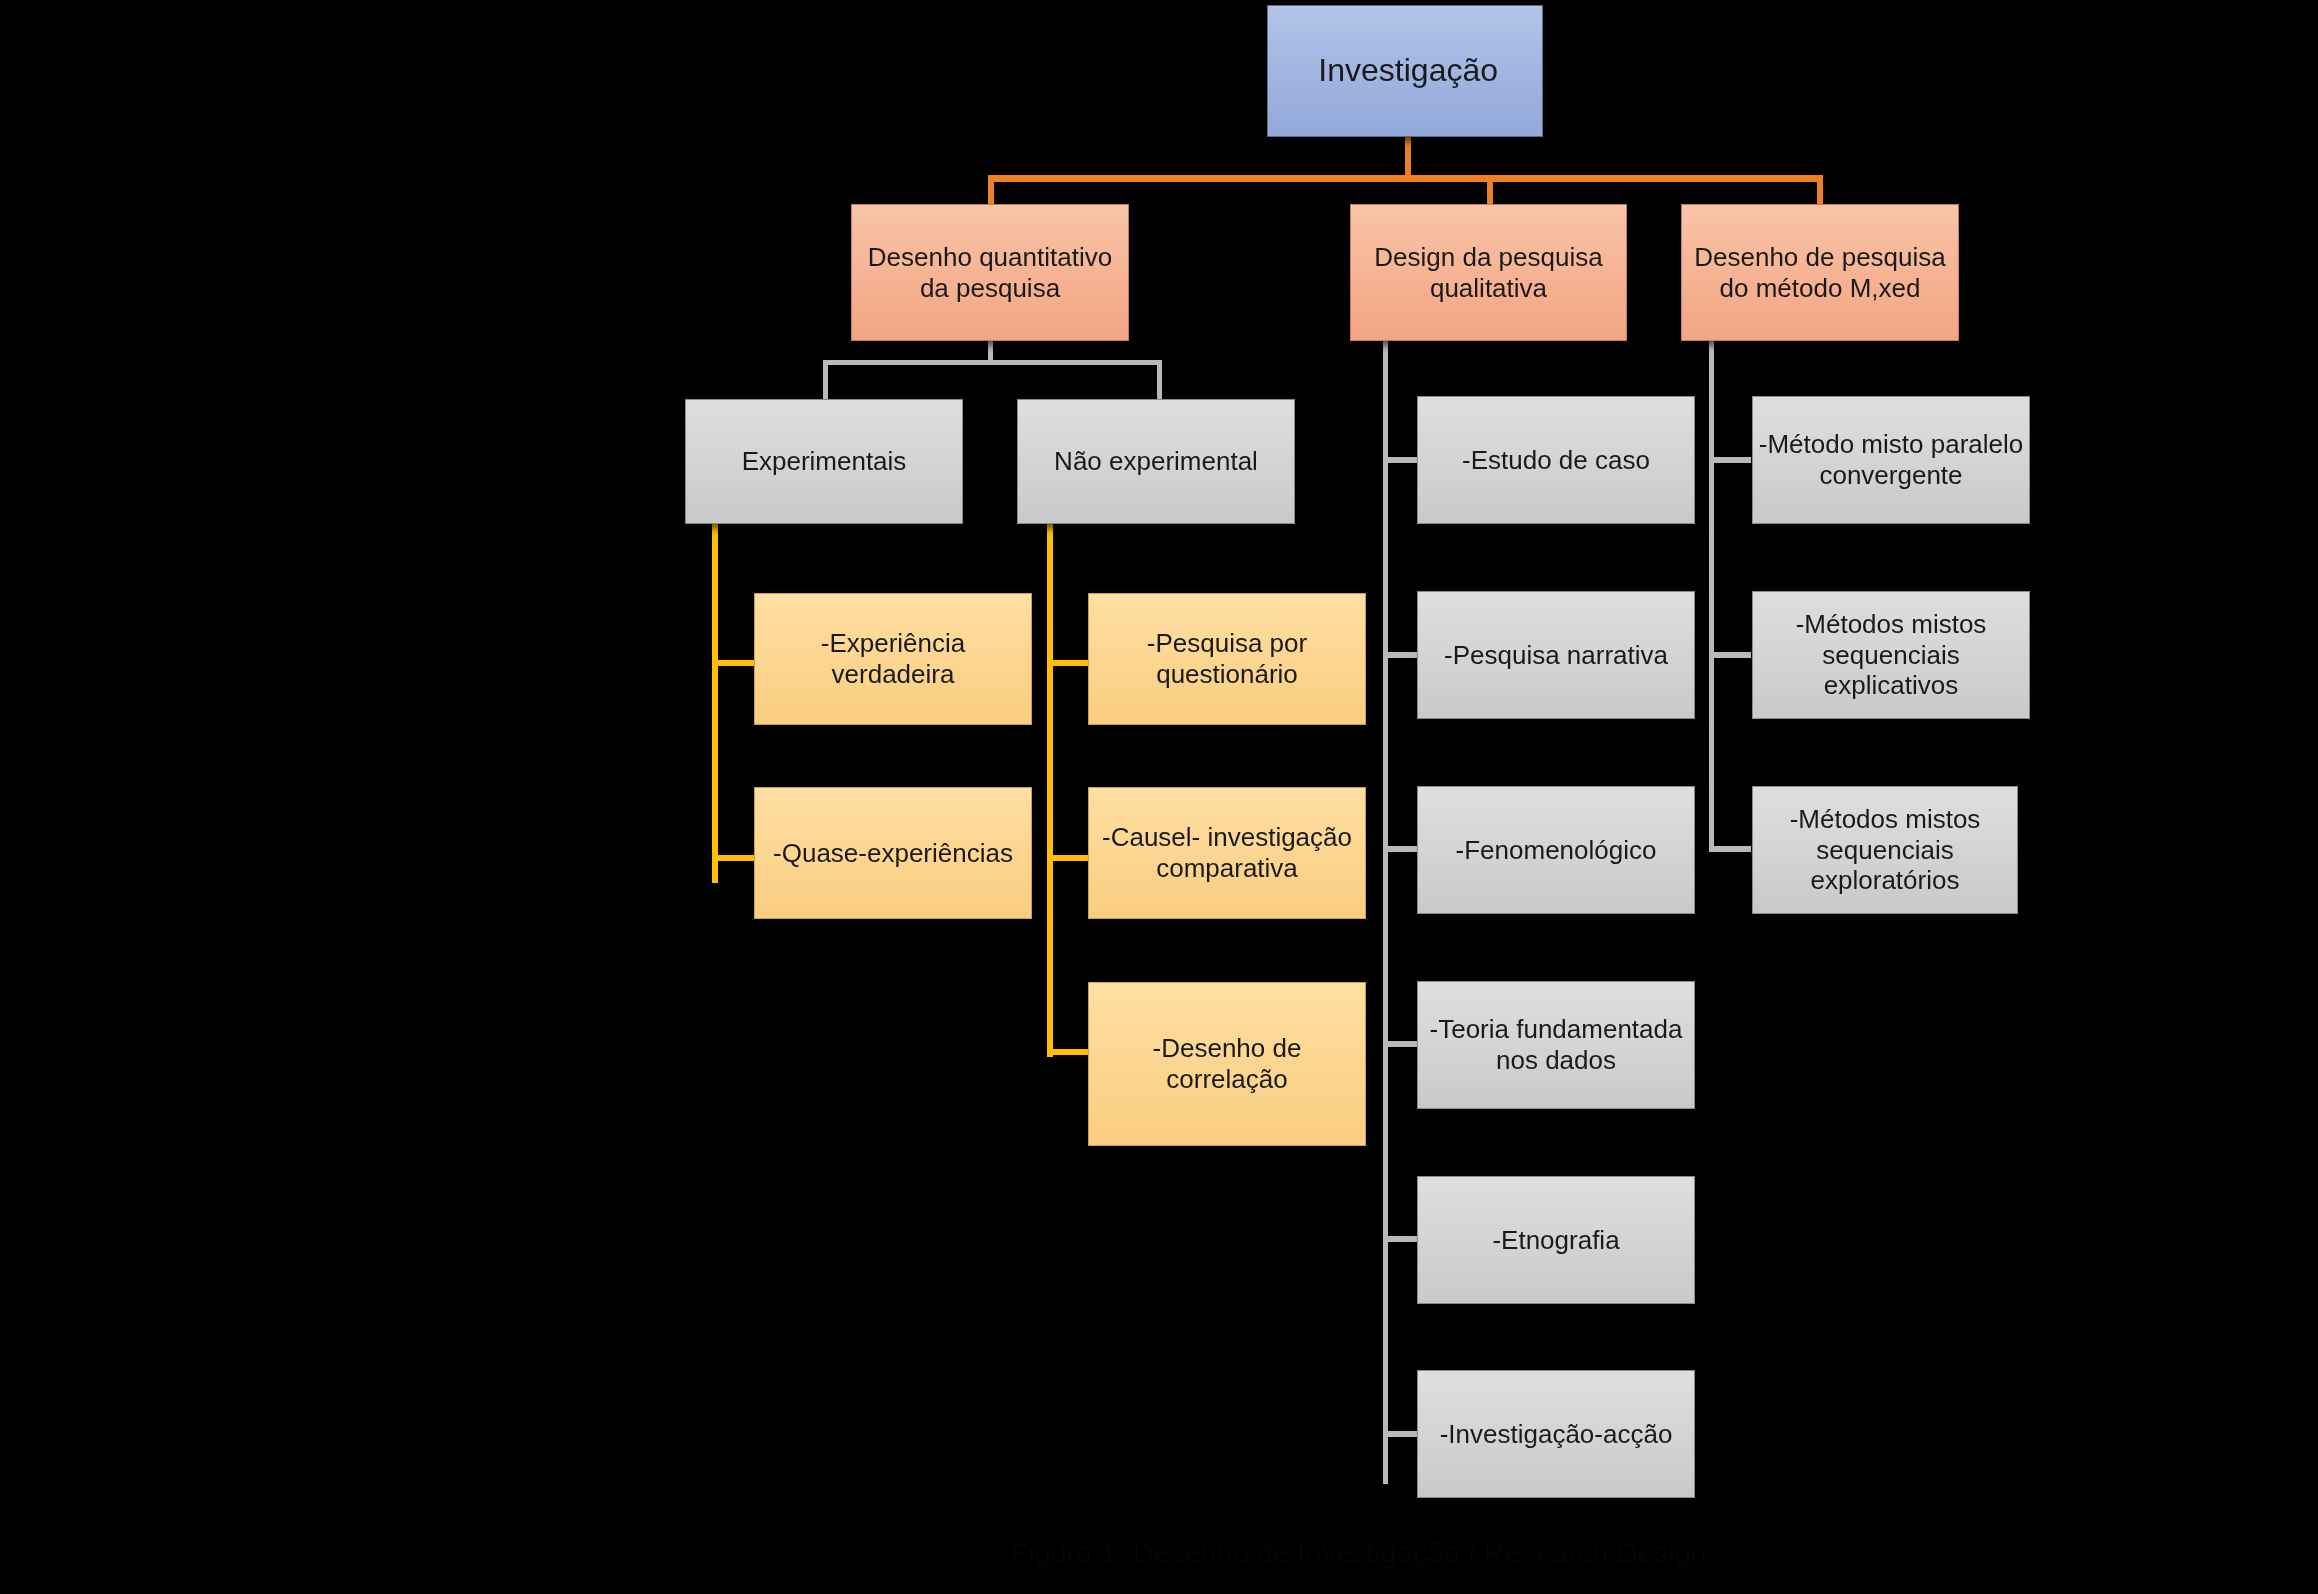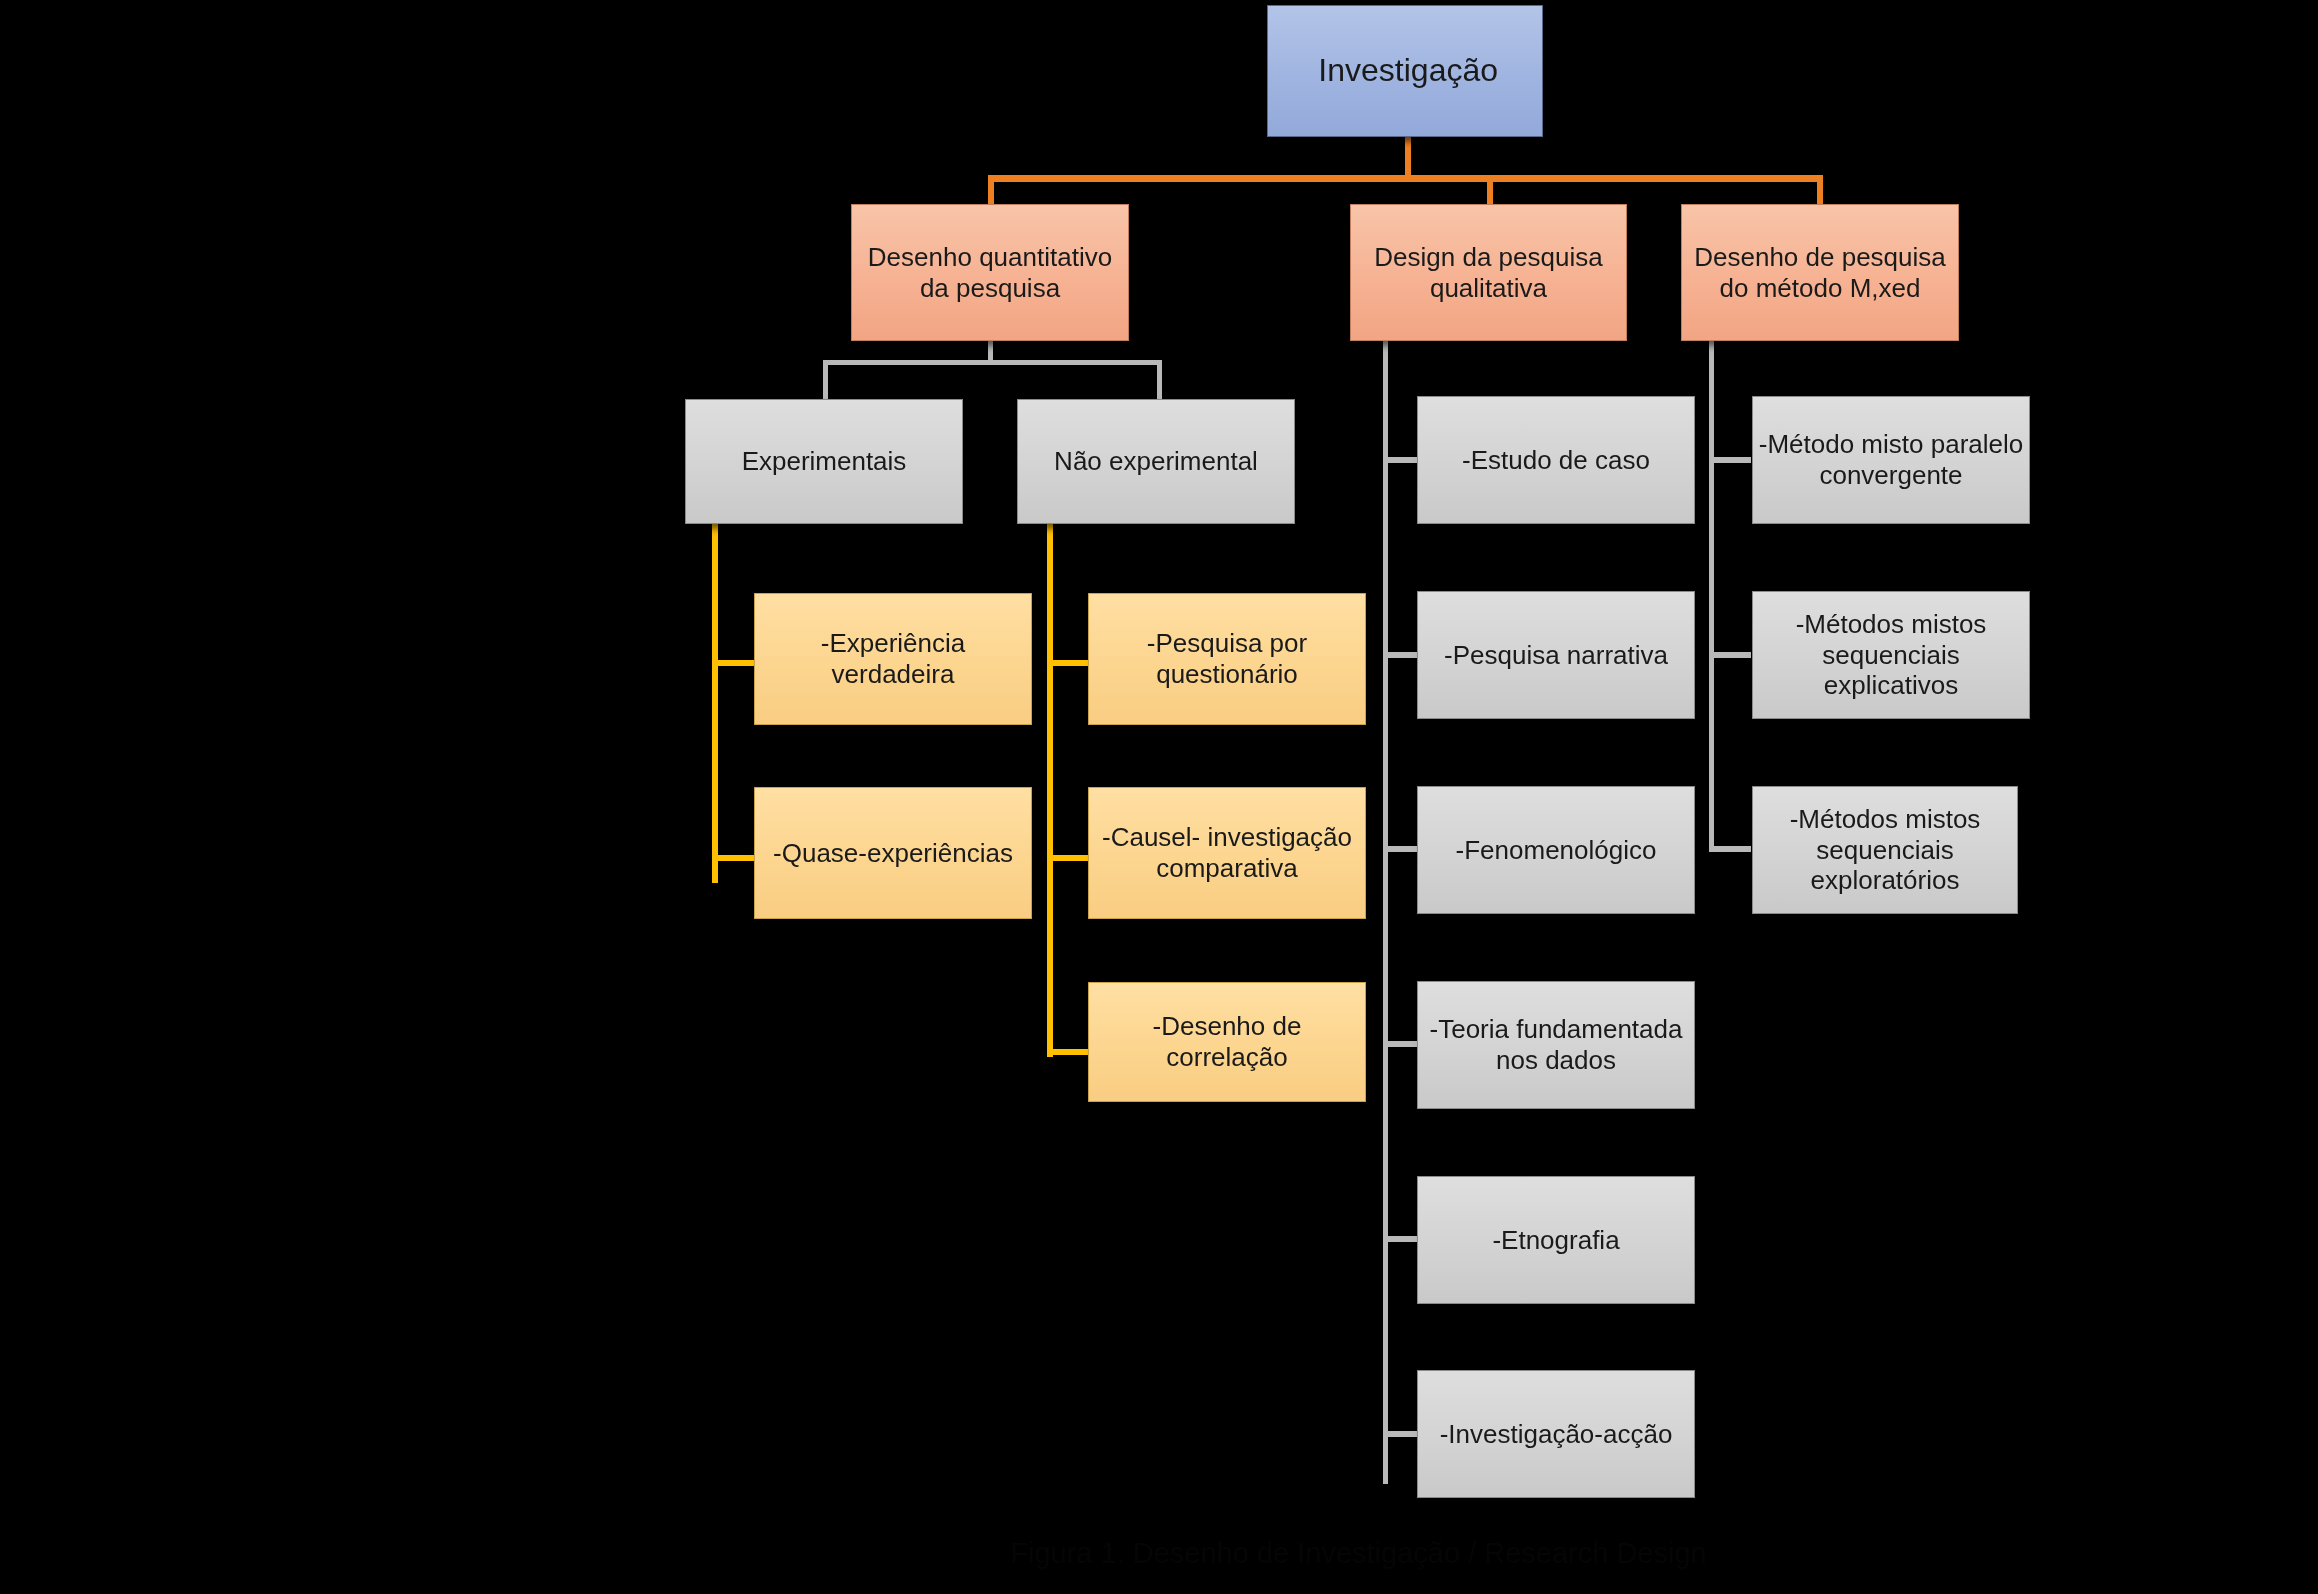--- a/index.html
+++ b/index.html
@@ -129,21 +129,21 @@
   </div>
 
   <div class="node n-yellow" style="left:1088px;top:593px;width:278px;height:132px;">
     <span>-Pesquisa por questionário</span>
   </div>
 
   <div class="node n-yellow" style="left:1088px;top:787px;width:278px;height:132px;">
     <span>-Causel- investigação comparativa</span>
   </div>
 
-  <div class="node n-yellow" style="left:1088px;top:982px;width:278px;height:120px;">
+  <div class="node n-yellow" style="left:1088px;top:982px;width:278px;height:164px;">
     <span>-Desenho de correlação</span>
   </div>
 
   <div class="node n-gray" style="left:1417px;top:396px;width:278px;height:128px;justify-content:flex-end;">
     <span>-Estudo de caso</span>
   </div>
 
   <div class="node n-gray" style="left:1417px;top:591px;width:278px;height:128px;">
     <span>-Pesquisa narrativa</span>
   </div>

